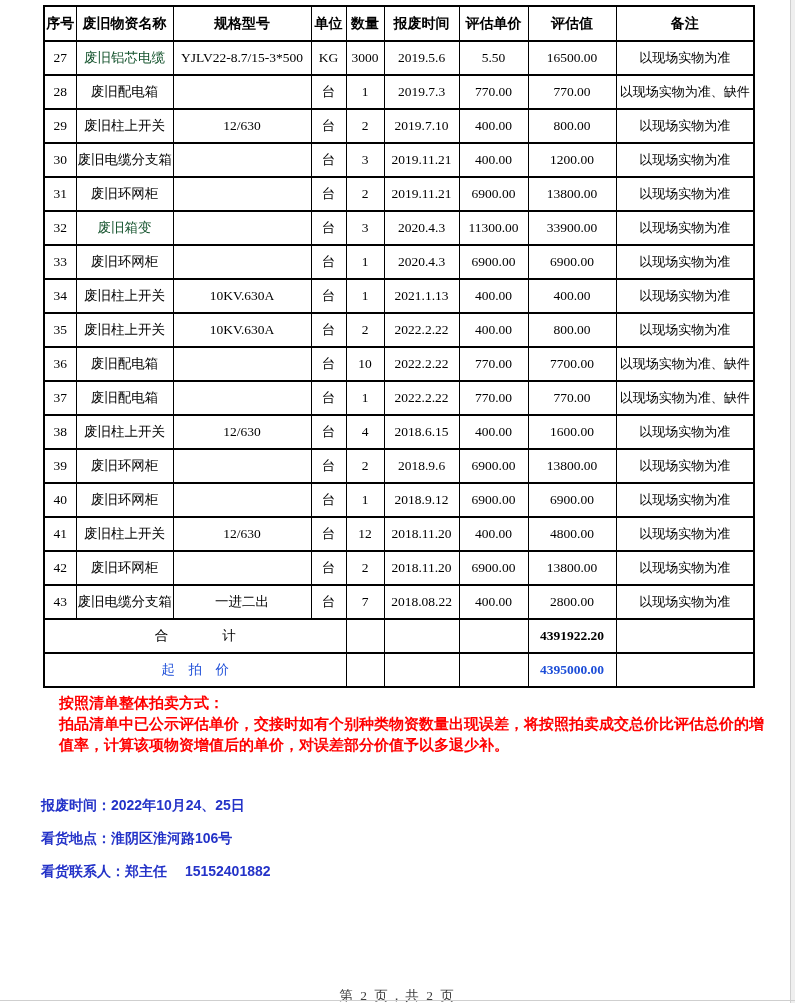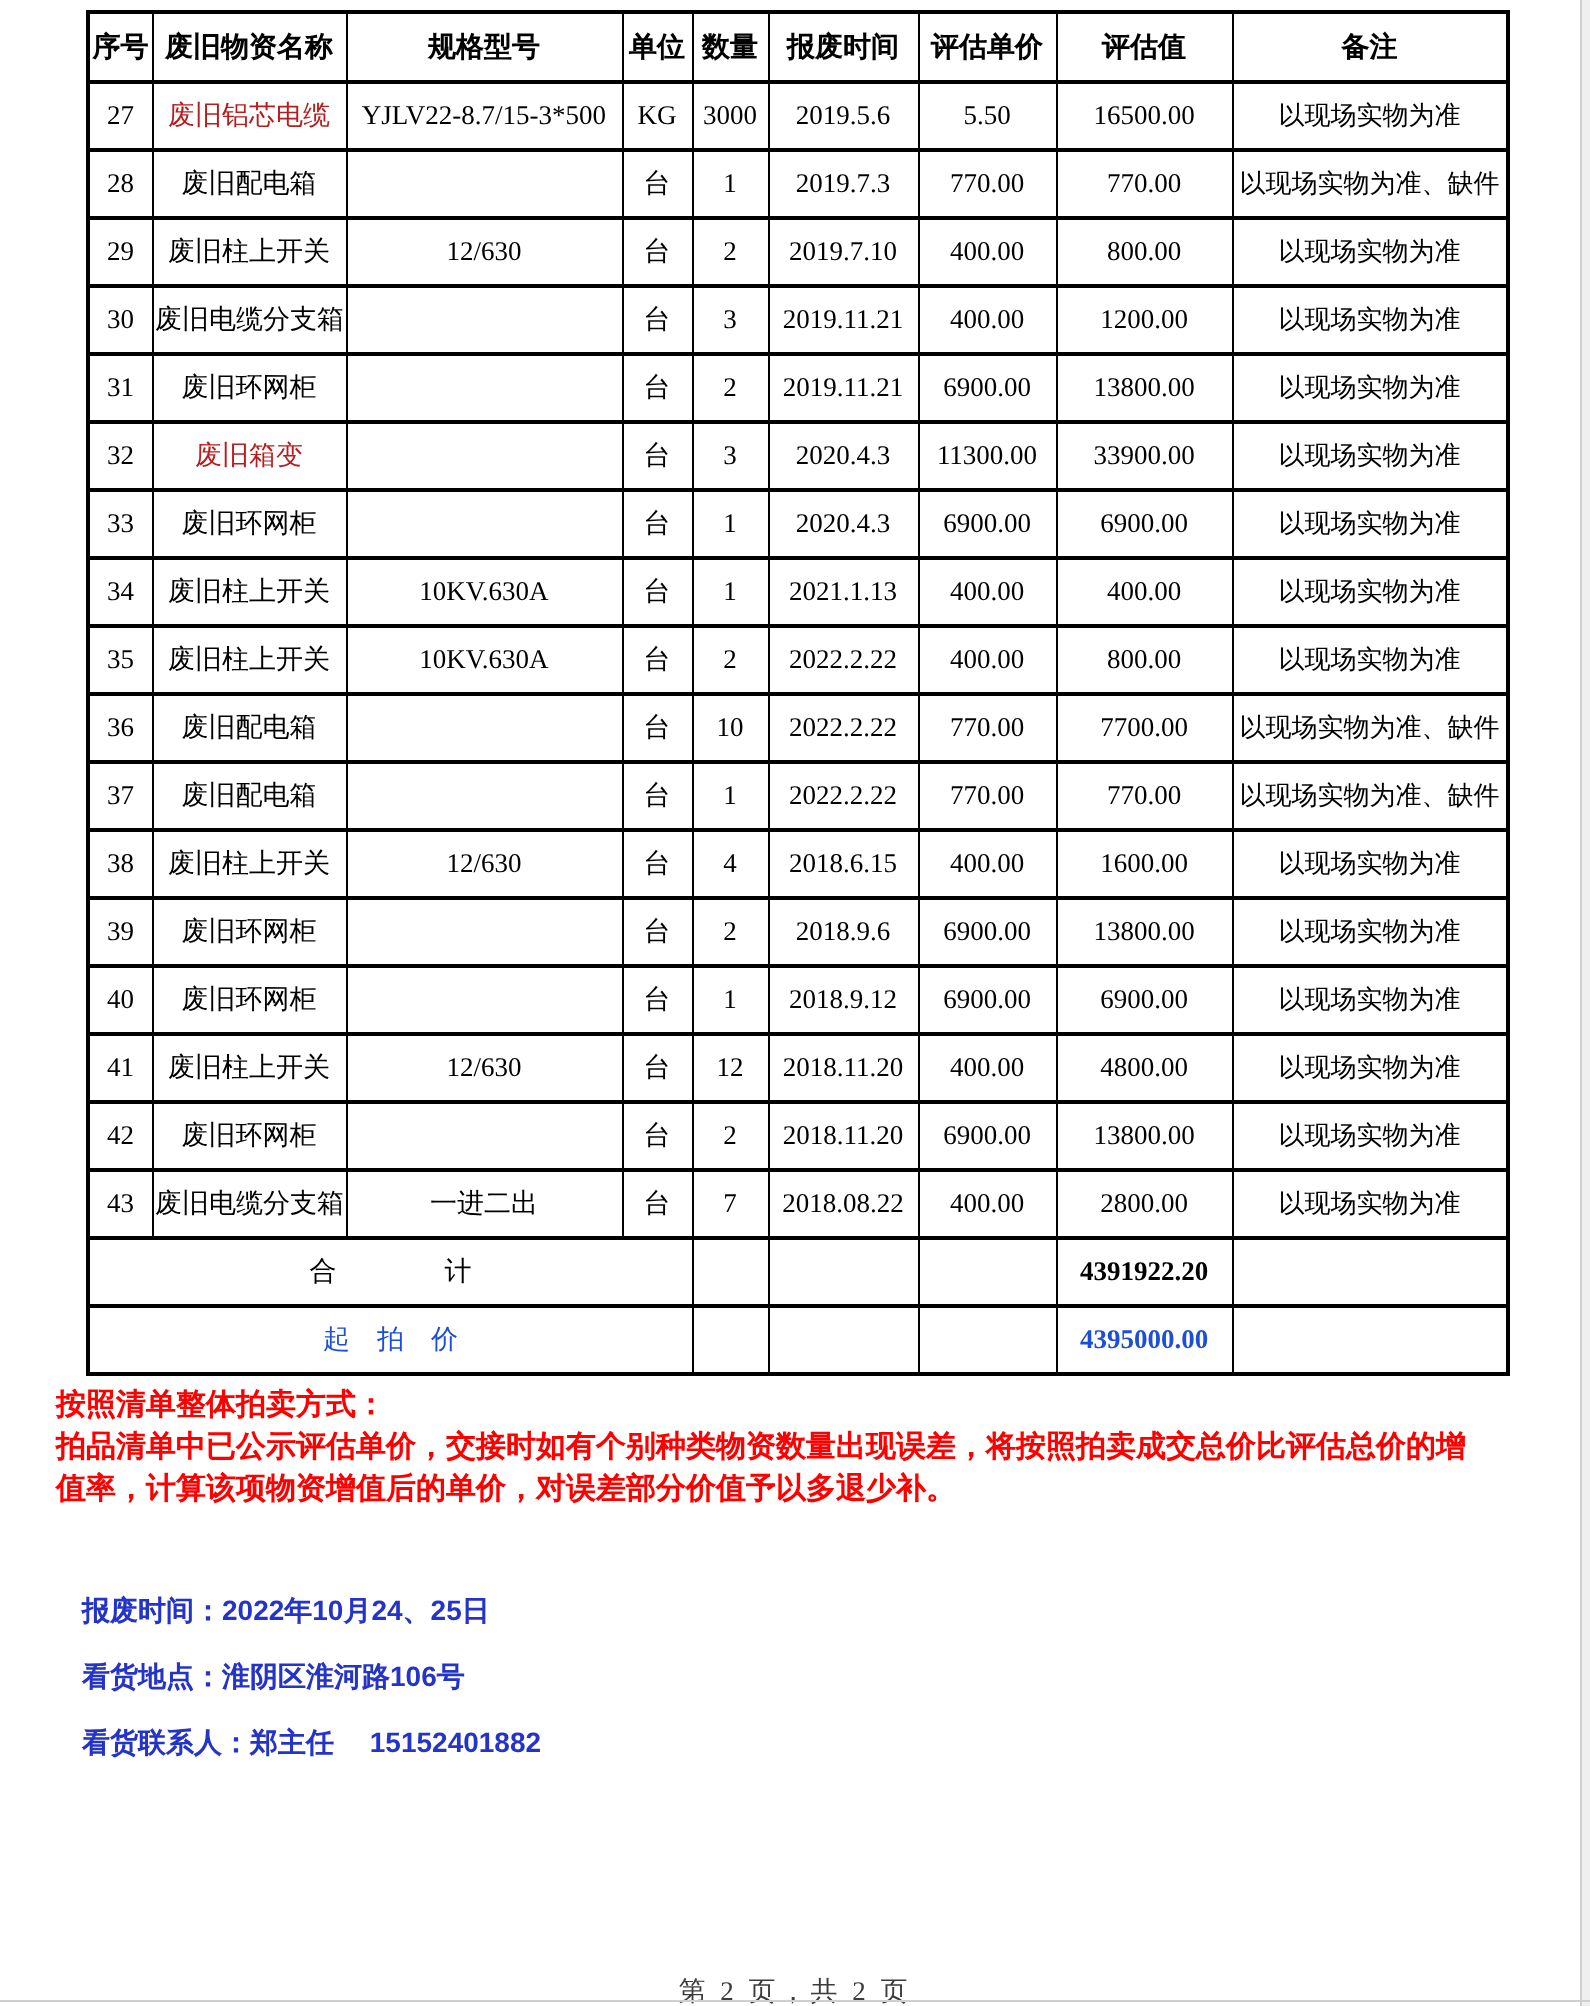--- a/index.html
+++ b/index.html
@@ -43,36 +43,36 @@
     font-family: "Liberation Sans", sans-serif;
     font-weight: bold;
     font-size: 14px;
     height: 33px;
   }
   .doc-table td {
     font-size: 13.5px;
     height: 32px;
   }
   td.c-remark { font-size: 13px; }
-  .red-text { color: #b91c1c; }
+  .red-text { color: #14532d; }
   .total-label, .start-label {
     font-family: "Liberation Sans", sans-serif;
     font-weight: normal;
     font-size: 14px;
     white-space: pre;
   }
   .total-value, .start-value {
     font-weight: bold;
     font-size: 13.5px;
   }
   .start-label, .start-value { color: #1d4ed8; }
   
   .notes-red {
     position: absolute;
-    left: 28px;
+    left: 59px;
     top: 692px;
     width: 718px;
     color: #ff0000;
     font-family: "Liberation Sans", sans-serif;
     font-weight: bold;
     font-size: 15px;
     line-height: 21px;
   }
   
   .viewing {

